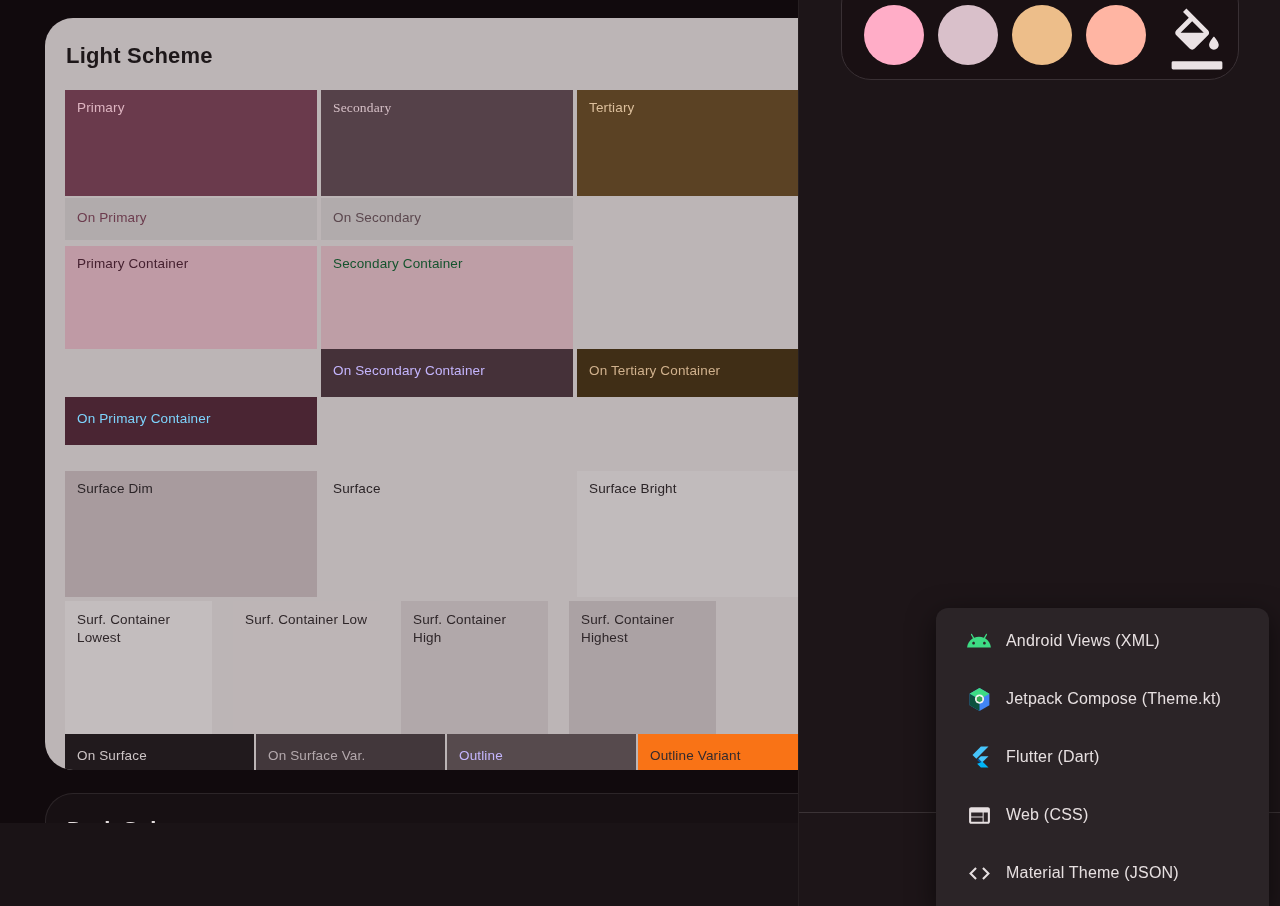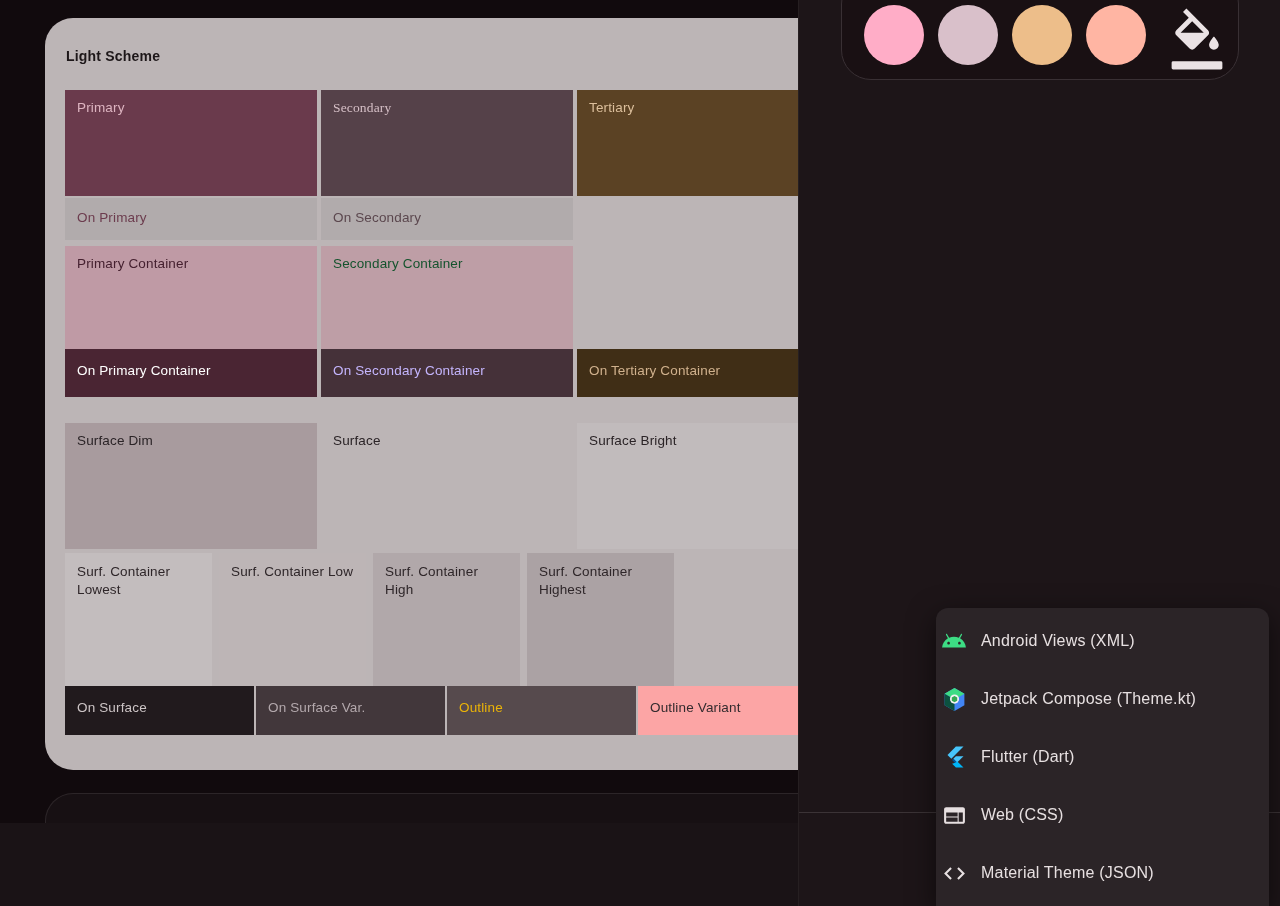--- a/index.html
+++ b/index.html
@@ -5,34 +5,34 @@
   * { margin:0; padding:0; box-sizing:border-box; }
   html,body { width:1280px; height:906px; }
   body { font-family:"Liberation Sans", sans-serif; background:#110A0D; overflow:hidden; position:relative; }
 
   
   .card-light {
     position:absolute; left:45px; top:18px; width:753px; height:752px;
     background:#BCB5B6; border-radius:28px 0 0 28px; overflow:hidden;
     padding-left:20px;
   }
-  .card-title { margin:26px 0 8px 1px; font-size:14px; line-height:24px; font-weight:600; color:#1D1719; letter-spacing:.2px; }
+  .card-title { margin:26px 0 8px 1px; font-size:22px; line-height:24px; font-weight:600; color:#1D1719; letter-spacing:.2px; }
 
   .srow { display:flex; gap:4px; width:764px; }
   .srow.first { margin-top:22px; }
   .cell { flex:none; width:252px; position:relative; padding:10px 12px; font-size:13.5px; letter-spacing:.15px; }
   .h106 { height:106px; }
   .strip { height:42px; margin-top:2px; }
   .strip .lbl { position:relative; top:2px; }
   .gap10 { margin-top:6px; }
   .h103 { height:103px; }
   .h48 { height:48px; margin-top:0; }
   .surf-row { margin-top:26px; }
   .surf-row .cell { height:126px; }
-  .sc-row { margin-top:4px; gap:7px; }
+  .sc-row { margin-top:4px; gap:21px; }
   .sc-row .cell { width:147px; height:133px; padding:10px 12px; line-height:18px; }
   .onsurf-row { margin-top:0; gap:2px; }
   .onsurf-row .cell { width:189px; height:49px; }
   .onsurf-row .lbl { position:relative; top:4px; }
   .lbl { display:inline-block; }
 
   
   .card-dark {
     position:absolute; left:45px; top:793px; width:753px; height:113px;
     background:#171013; border:1px solid rgba(230,220,224,0.10); border-right:none; border-bottom:none;
@@ -57,21 +57,21 @@
   .seed { flex:none; width:60px; height:60px; border-radius:50%; }
   .bucket-wrap { flex:none; width:58px; height:64px; margin-left:8px; margin-bottom:-7px; }
 
   
   .export-menu {
     position:absolute; left:137px; top:608px; width:333px; height:298px;
     background:#2B2427; border-radius:12px 12px 0 0;
     box-shadow:0 8px 28px rgba(0,0,0,0.55);
     padding-top:4px; overflow:hidden;
   }
-  .menu-item { height:58px; display:flex; align-items:center; padding-left:5px; cursor:default; }
+  .menu-item { height:58px; display:flex; align-items:center; padding-left:30px; cursor:default; }
   .menu-item .mi-icon { flex:none; width:26px; height:26px; display:flex; align-items:center; justify-content:center; }
   .menu-item .mi-label { margin-left:14px; font-size:16px; color:#E7E0E1; letter-spacing:.2px; }
 </style>
 </head>
 <body>
 
 <div class="card-light">
   <div class="card-title">Light Scheme</div>
 
   <div class="srow first">
@@ -84,43 +84,43 @@
     <div class="cell strip" style="background-color: rgb(177, 171, 172); color: rgb(108, 60, 78);"><span class="lbl">On Primary</span></div>
     <div class="cell strip" style="background-color: rgb(177, 171, 172); color: rgb(91, 71, 78);"><span class="lbl">On Secondary</span></div>
   </div>
 
   <div class="srow gap10">
     <div class="cell h103" style="background-color: rgb(191, 154, 165); color: rgb(69, 32, 47);"><span class="lbl">Primary Container</span></div>
     <div class="cell h103" style="background-color: rgb(190, 158, 166); color: #14532d;"><span class="lbl">Secondary Container</span></div>
   </div>
 
   <div class="srow">
-    <div class="cell h48" style="background-color: rgb(74, 37, 51); color: #ffffff;"><span class="lbl" style="position:relative;top:4px">On Primary Container</span></div>
+    <div class="cell h48" style="background-color: rgb(74, 37, 51); color: #7dd3fc; margin-top: 48px;"><span class="lbl" style="position:relative;top:4px">On Primary Container</span></div>
     <div class="cell h48" style="background-color: rgb(69, 49, 57); color: #c4b5fd;"><span class="lbl" style="position:relative;top:4px">On Secondary Container</span></div>
     <div class="cell h48" style="background-color: rgb(64, 46, 22); color: rgb(208, 177, 141);"><span class="lbl" style="position:relative;top:4px">On Tertiary Container</span></div>
   </div>
 
   <div class="srow surf-row">
     <div class="cell" style="background-color: rgb(168, 155, 158); color: rgb(43, 36, 39);"><span class="lbl">Surface Dim</span></div>
     <div class="cell" style="background-color: rgb(188, 181, 182); color: rgb(43, 36, 39);"><span class="lbl">Surface</span></div>
     <div class="cell" style="background-color: rgb(193, 187, 188); color: rgb(43, 36, 39);"><span class="lbl">Surface Bright</span></div>
   </div>
 
   <div class="srow sc-row">
     <div class="cell" style="background-color: rgb(195, 189, 190); color: rgb(46, 38, 41);"><span class="lbl">Surf. Container Lowest</span></div>
     <div class="cell" style="background-color: rgb(189, 181, 182); color: rgb(46, 38, 41);"><span class="lbl">Surf. Container Low</span></div>
     <div class="cell" style="background-color: rgb(177, 168, 170); color: rgb(46, 38, 41);"><span class="lbl">Surf. Container High</span></div>
     <div class="cell" style="background-color: rgb(171, 162, 164); color: rgb(46, 38, 41);"><span class="lbl">Surf. Container Highest</span></div>
   </div>
 
   <div class="srow onsurf-row">
     <div class="cell" style="background-color: rgb(33, 26, 29); color: rgb(204, 196, 197);"><span class="lbl">On Surface</span></div>
     <div class="cell" style="background-color: rgb(66, 55, 59); color: rgb(179, 168, 172);"><span class="lbl">On Surface Var.</span></div>
-    <div class="cell" style="background-color: rgb(86, 74, 77); color: #eab308;"><span class="lbl">Outline</span></div>
-    <div class="cell" style="background-color: #fca5a5; color: rgb(51, 43, 46); text-decoration: underline;"><span class="lbl">Outline Variant</span></div>
+    <div class="cell" style="background-color: rgb(86, 74, 77); color: #c4b5fd;"><span class="lbl">Outline</span></div>
+    <div class="cell" style="background-color: #f97316; color: rgb(51, 43, 46); text-decoration: underline;"><span class="lbl">Outline Variant</span></div>
   </div>
 </div>
 
 <div class="card-dark">
   <div class="card-title">Dark Scheme</div>
 </div>
 <div class="dark-band"></div>
 
 <div class="right-panel">
   <div class="panel-divider"></div>

